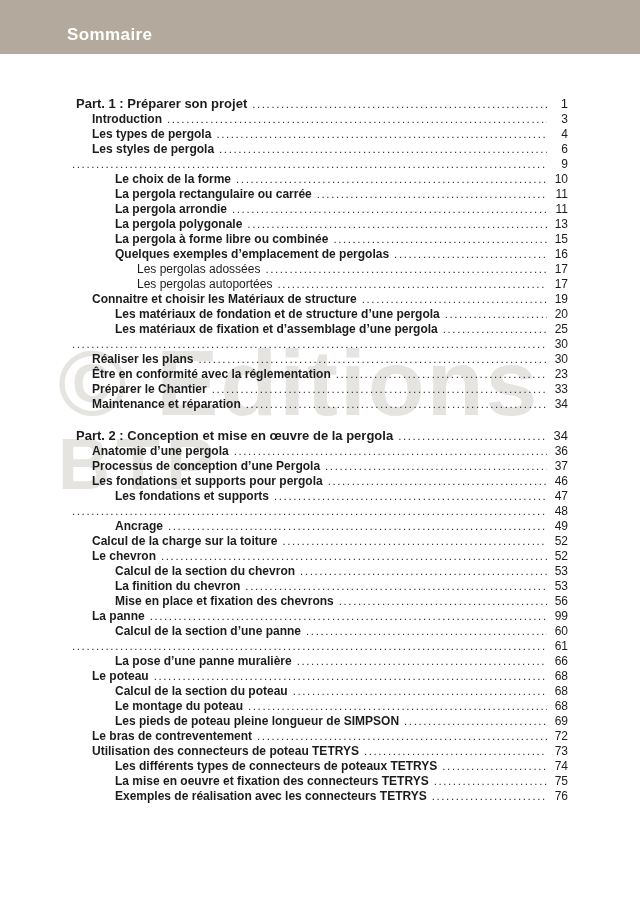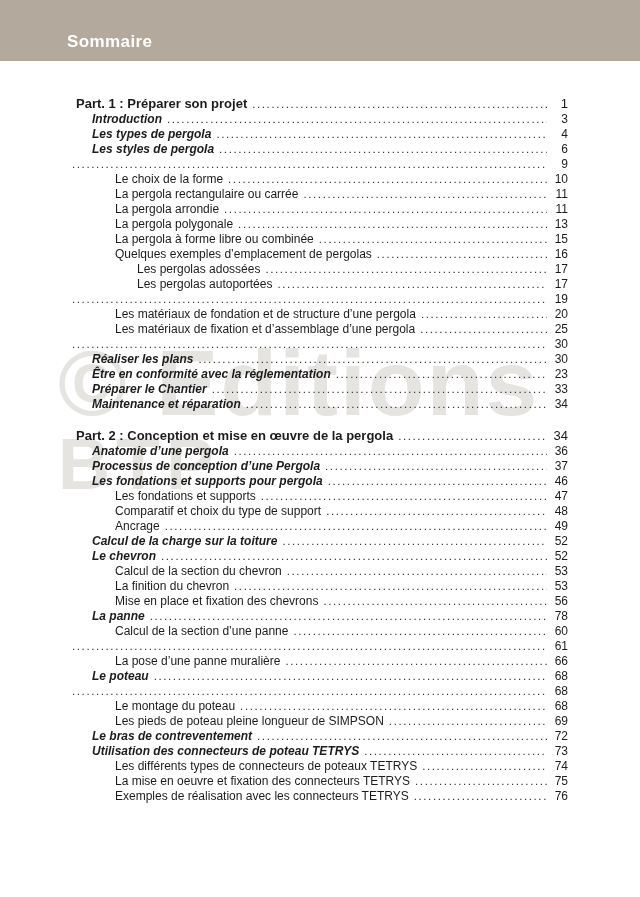--- a/index.html
+++ b/index.html
@@ -6,21 +6,21 @@
   body {
     width: 640px; height: 897px;
     background: #ffffff;
     overflow: hidden;
     font-family: "Liberation Sans", sans-serif;
     color: #1c1c1c;
     position: relative;
   }
   .band {
     position: absolute; top: 0; left: 0;
-    width: 640px; height: 61px;
+    width: 640px; height: 54px;
     background: #b3aa9d;
     display: flex; align-items: flex-end;
     box-sizing: border-box;
     padding: 0 0 9px 67px;
   }
   .band h1 {
     margin: 0;
     font-size: 17px;
     font-weight: bold;
     letter-spacing: 0.4px;
@@ -66,22 +66,22 @@
   .row .page-num {
     flex: 0 0 auto;
     min-width: 18px;
     text-align: right;
     font-weight: normal;
     font-style: normal;
     color: #1c1c1c;
   }
   .row.lvl0 { font-size: 13px; padding-left: 9px; }
   .row.lvl0 .label { font-weight: bold; margin-left: 0; }
-  .row.lvl1 .label { font-weight: bold; font-style: italic; margin-left: 25px; }
-  .row.lvl2 .label { margin-left: 48px; }
+  .row.lvl1 .label { font-weight: bold; margin-left: 25px; }
+  .row.lvl2 .label { margin-left: 48px; font-weight: bold; }
   .row.lvl3 .label { margin-left: 70px; }
   .row.gap { margin-top: 16px; justify-content: center; }
 </style>
 </head>
 <body>
 
 <header class="band">
   <h1>Sommaire</h1>
 </header>
 
@@ -149,20 +149,21 @@
     <span class="label">Les pergolas adossées</span>
     <span class="leader">............................................................................................................................................................................................................................</span>
     <span class="page-num">17</span>
   </div>
     <div class="row lvl3">
     <span class="label">Les pergolas autoportées</span>
     <span class="leader">............................................................................................................................................................................................................................</span>
     <span class="page-num">17</span>
   </div>
     <div class="row lvl1">
+    <span class="label">Connaitre et choisir les Matériaux de structure</span>
     <span class="leader">............................................................................................................................................................................................................................</span>
     <span class="page-num">19</span>
   </div>
     <div class="row lvl2">
     <span class="label">Les matériaux de fondation et de structure d’une pergola</span>
     <span class="leader">............................................................................................................................................................................................................................</span>
     <span class="page-num">20</span>
   </div>
     <div class="row lvl2">
     <span class="label">Les matériaux de fixation et d’assemblage d’une pergola</span>
@@ -212,21 +213,20 @@
     <span class="label">Les fondations et supports pour pergola</span>
     <span class="leader">............................................................................................................................................................................................................................</span>
     <span class="page-num">46</span>
   </div>
     <div class="row lvl2">
     <span class="label">Les fondations et supports</span>
     <span class="leader">............................................................................................................................................................................................................................</span>
     <span class="page-num">47</span>
   </div>
     <div class="row lvl2">
-    <span class="label">Comparatif et choix du type de support</span>
     <span class="leader">............................................................................................................................................................................................................................</span>
     <span class="page-num">48</span>
   </div>
     <div class="row lvl2">
     <span class="label">Ancrage</span>
     <span class="leader">............................................................................................................................................................................................................................</span>
     <span class="page-num">49</span>
   </div>
     <div class="row lvl1">
     <span class="label">Calcul de la charge sur la toiture</span>
@@ -249,21 +249,21 @@
     <span class="page-num">53</span>
   </div>
     <div class="row lvl2">
     <span class="label">Mise en place et fixation des chevrons</span>
     <span class="leader">............................................................................................................................................................................................................................</span>
     <span class="page-num">56</span>
   </div>
     <div class="row lvl1">
     <span class="label">La panne</span>
     <span class="leader">............................................................................................................................................................................................................................</span>
-    <span class="page-num">78</span>
+    <span class="page-num">99</span>
   </div>
     <div class="row lvl2">
     <span class="label">Calcul de la section d’une panne</span>
     <span class="leader">............................................................................................................................................................................................................................</span>
     <span class="page-num">60</span>
   </div>
     <div class="row lvl2">
     <span class="leader">............................................................................................................................................................................................................................</span>
     <span class="page-num">61</span>
   </div>
@@ -271,20 +271,21 @@
     <span class="label">La pose d’une panne muralière</span>
     <span class="leader">............................................................................................................................................................................................................................</span>
     <span class="page-num">66</span>
   </div>
     <div class="row lvl1">
     <span class="label">Le poteau</span>
     <span class="leader">............................................................................................................................................................................................................................</span>
     <span class="page-num">68</span>
   </div>
     <div class="row lvl2">
+    <span class="label">Calcul de la section du poteau</span>
     <span class="leader">............................................................................................................................................................................................................................</span>
     <span class="page-num">68</span>
   </div>
     <div class="row lvl2">
     <span class="label">Le montage du poteau</span>
     <span class="leader">............................................................................................................................................................................................................................</span>
     <span class="page-num">68</span>
   </div>
     <div class="row lvl2">
     <span class="label">Les pieds de poteau pleine longueur de SIMPSON</span>

